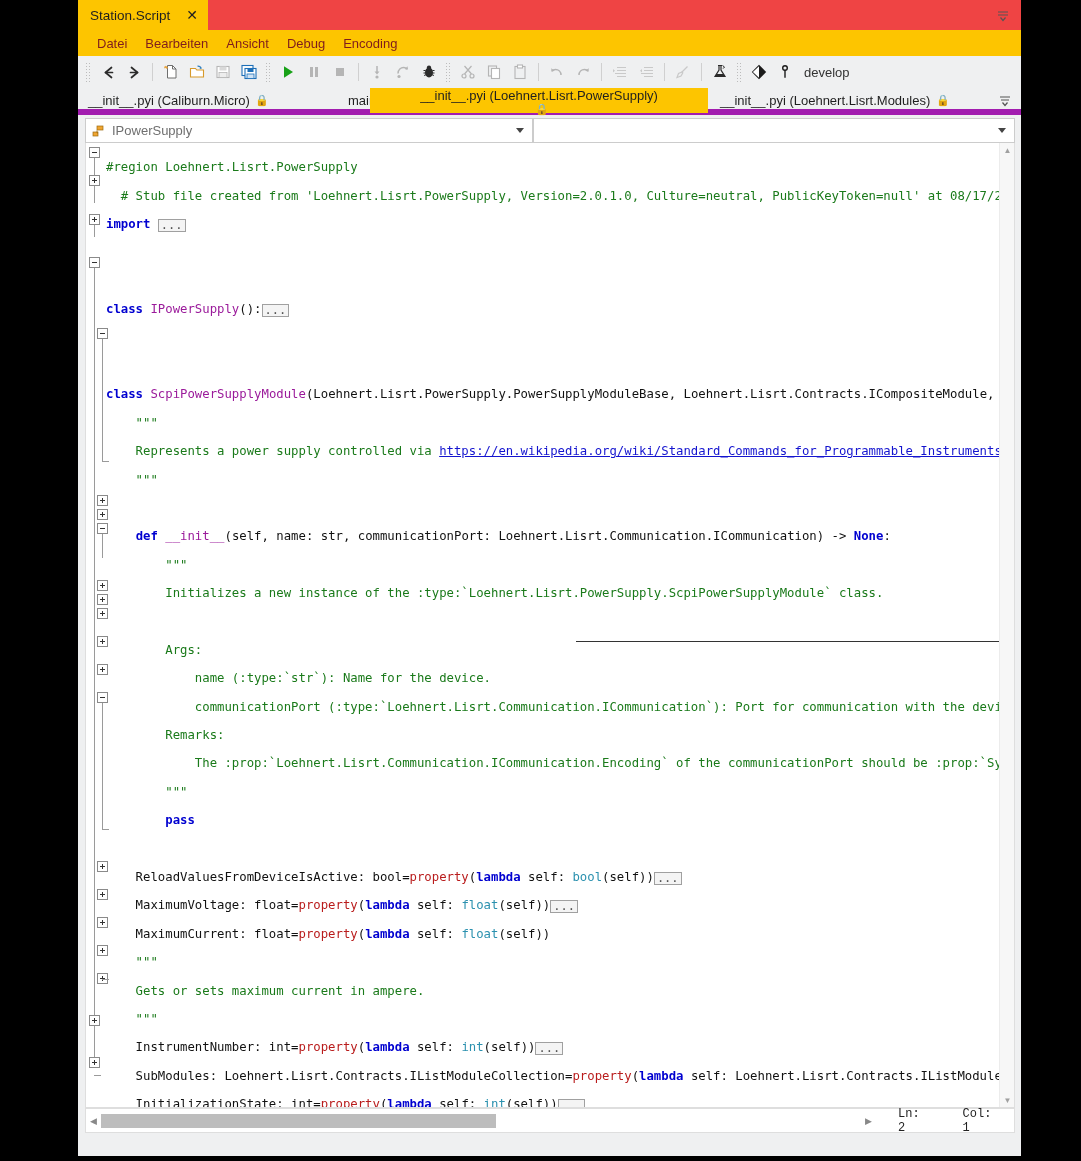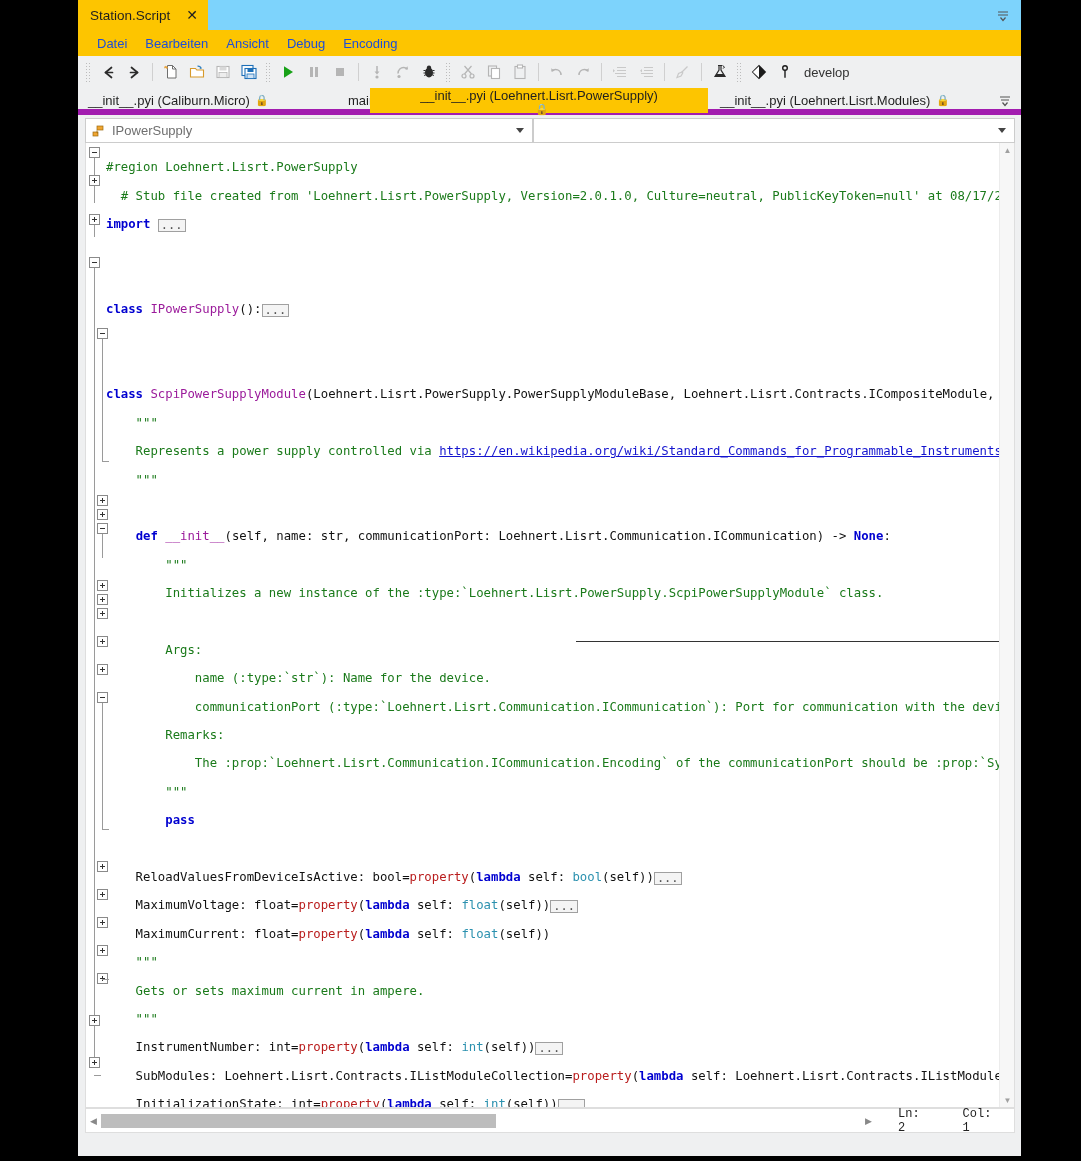--- a/index.html
+++ b/index.html
@@ -41,21 +41,21 @@
     left: 0; top: 1156px;
     width: 1081px; height: 5px;
     background: #000;
   }
 
   
   .titlebar {
     position: absolute;
     left: 0; top: 0;
     width: 943px; height: 30px;
-    background: #7dd3fc;
+    background: #ef4444;
   }
   .title-tab {
     position: absolute;
     left: 0; top: 0;
     height: 30px;
     background: #fdc500;
     display: flex;
     align-items: center;
     padding: 0 10px 0 12px;
     box-sizing: border-box;
@@ -87,21 +87,21 @@
     left: 0; top: 30px;
     width: 943px; height: 26px;
     background: #fdc500;
     display: flex;
     align-items: center;
     padding-left: 10px;
     box-sizing: border-box;
   }
   .menu-item {
     font-size: 13px;
-    color: #1d4ed8;
+    color: #7f1d1d;
     padding: 3px 9px;
     cursor: default;
   }
 
   
   .toolbar {
     position: absolute;
     left: 0; top: 56px;
     width: 943px; height: 32px;
     background: #eff0f1;

